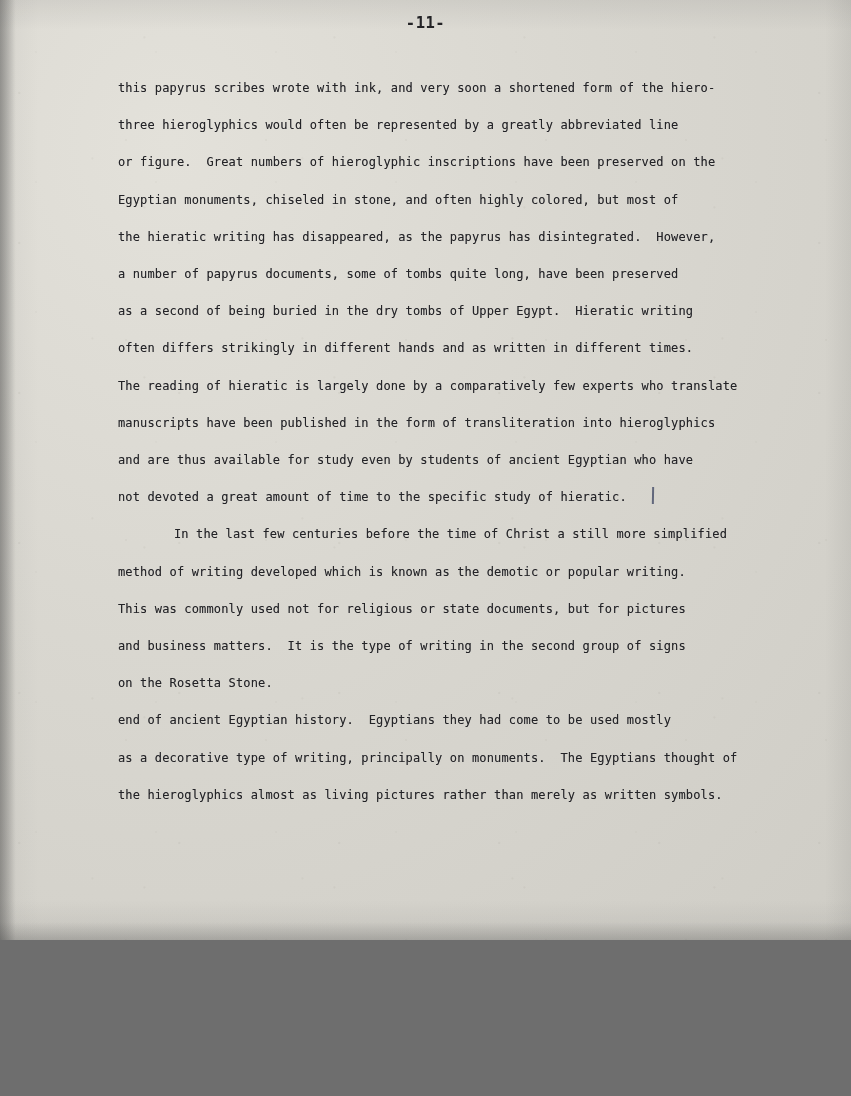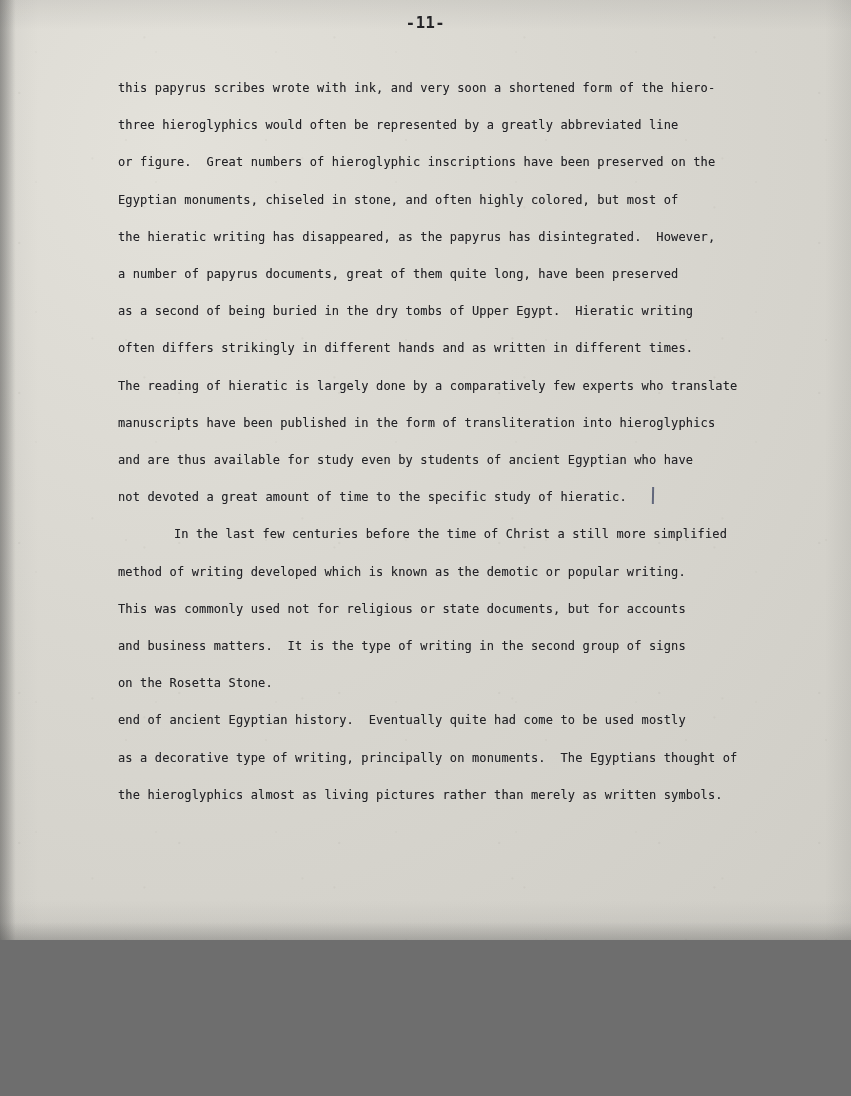--- a/index.html
+++ b/index.html
@@ -114,39 +114,39 @@
   <div class="page-number">-11-</div>
 
   <div class="body-text">
 
     <div class="para">
       <div class="line">this papyrus scribes wrote with ink, and very soon a shortened form of the hiero-</div>
       <div class="line">three hieroglyphics would often be represented by a greatly abbreviated line</div>
       <div class="line">or figure.  Great numbers of hieroglyphic inscriptions have been preserved on the</div>
       <div class="line">Egyptian monuments, chiseled in stone, and often highly colored, but most of</div>
       <div class="line">the hieratic writing has disappeared, as the papyrus has disintegrated.  However,</div>
-      <div class="line">a number of papyrus documents, great of them quite long, have been preserved</div>
+      <div class="line">a number of papyrus documents, some of tombs quite long, have been preserved</div>
       <div class="line">as a second of being buried in the dry tombs of Upper Egypt.  Hieratic writing</div>
       <div class="line">often differs strikingly in different hands and as written in different times.</div>
       <div class="line">The reading of hieratic is largely done by a comparatively few experts who translate</div>
       <div class="line">manuscripts have been published in the form of transliteration into hieroglyphics</div>
       <div class="line">and are thus available for study even by students of ancient Egyptian who have</div>
       <div class="line">not devoted a great amount of time to the specific study of hieratic.</div>
     </div>
 
     <div class="para">
       <div class="line indent">In the last few centuries before the time of Christ a still more simplified</div>
       <div class="line">method of writing developed which is known as the demotic or popular writing.</div>
-      <div class="line">This was commonly used not for religious or state documents, but for accounts</div>
+      <div class="line">This was commonly used not for religious or state documents, but for pictures</div>
       <div class="line">and business matters.  It is the type of writing in the second group of signs</div>
       <div class="line">on the Rosetta Stone.</div>
     </div>
 
     <div class="para">
-      <div class="line">end of ancient Egyptian history.  Eventually quite had come to be used mostly</div>
+      <div class="line">end of ancient Egyptian history.  Egyptians they had come to be used mostly</div>
       <div class="line">as a decorative type of writing, principally on monuments.  The Egyptians thought of</div>
       <div class="line">the hieroglyphics almost as living pictures rather than merely as written symbols.</div>
     </div>
 
   </div>
 
   <div class="ink-mark"></div>
 
 </div>
 

